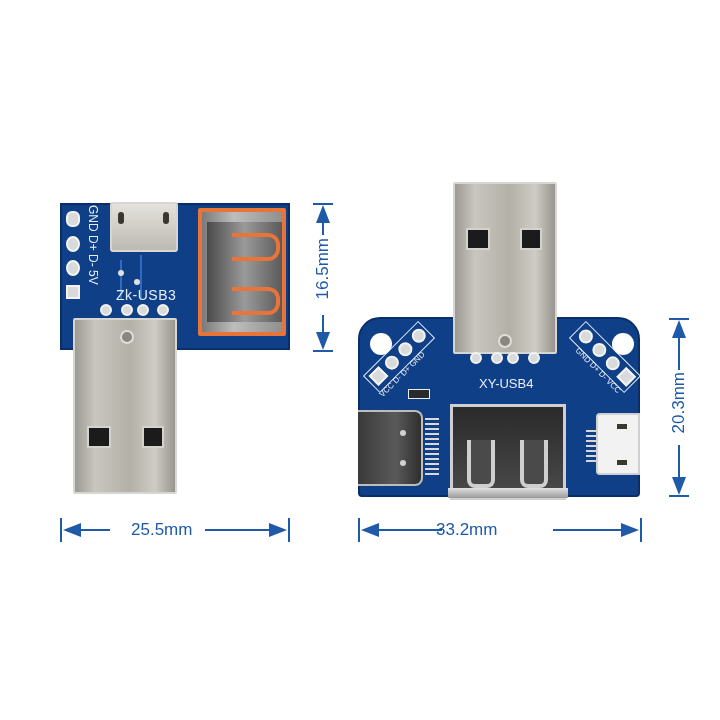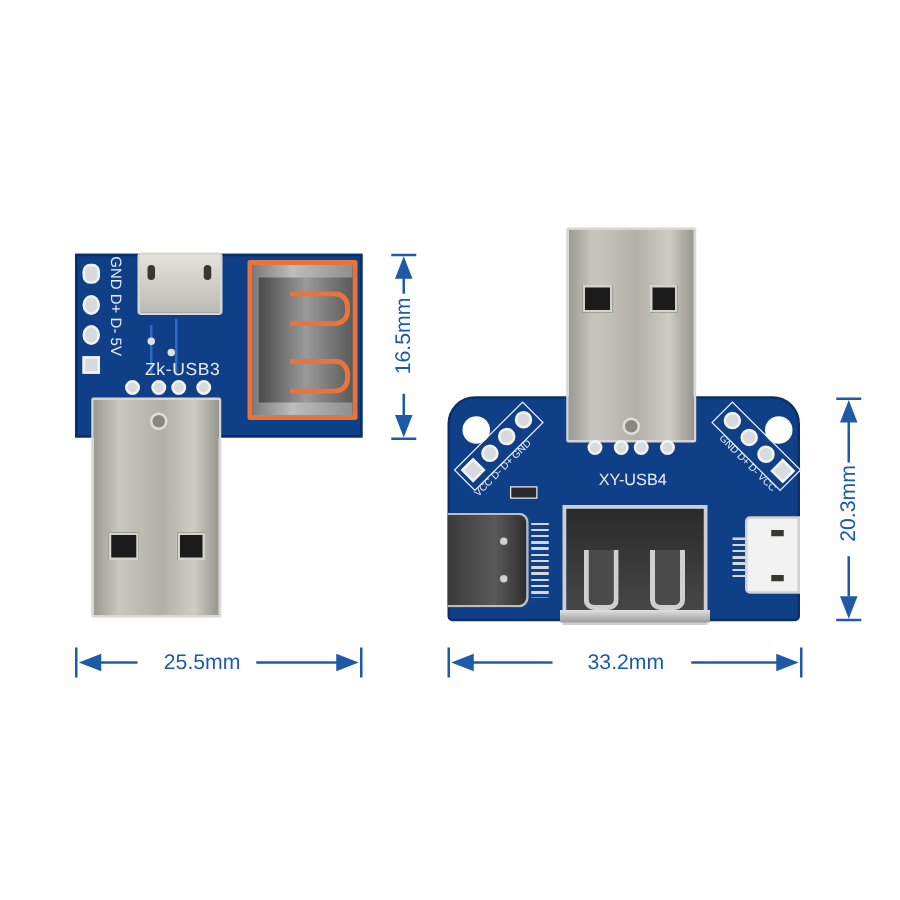--- a/index.html
+++ b/index.html
@@ -146,15 +146,15 @@
 <div class="abs arrow-l" style="left:63px;top:523px;"></div>
 <div class="abs dimline" style="left:80px;top:529px;width:30px;height:2px;"></div>
 <div class="abs dim-text" style="left:131px;top:520px;">25.5mm</div>
 <div class="abs dimline" style="left:205px;top:529px;width:65px;height:2px;"></div>
 <div class="abs arrow-r" style="left:269px;top:523px;"></div>
 
 <div class="abs dimline" style="left:358px;top:518px;width:2px;height:24px;"></div>
 <div class="abs dimline" style="left:640px;top:518px;width:2px;height:24px;"></div>
 <div class="abs arrow-l" style="left:361px;top:523px;"></div>
 <div class="abs dimline" style="left:378px;top:529px;width:64px;height:2px;"></div>
-<div class="abs dim-text" style="left:470px;top:520px;">33.2mm</div>
+<div class="abs dim-text" style="left:436px;top:520px;">33.2mm</div>
 <div class="abs dimline" style="left:553px;top:529px;width:70px;height:2px;"></div>
 <div class="abs arrow-r" style="left:621px;top:523px;"></div>
 
 </body></html>

